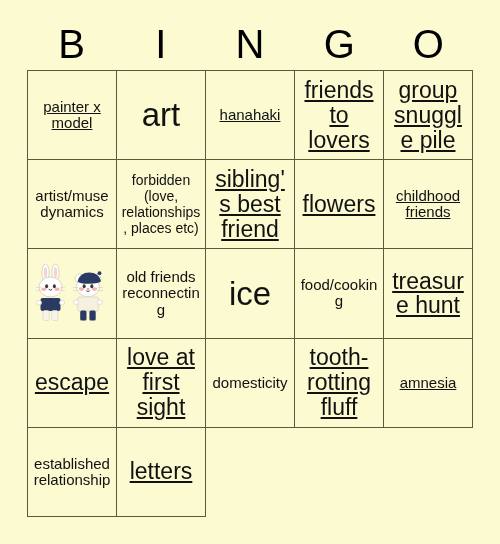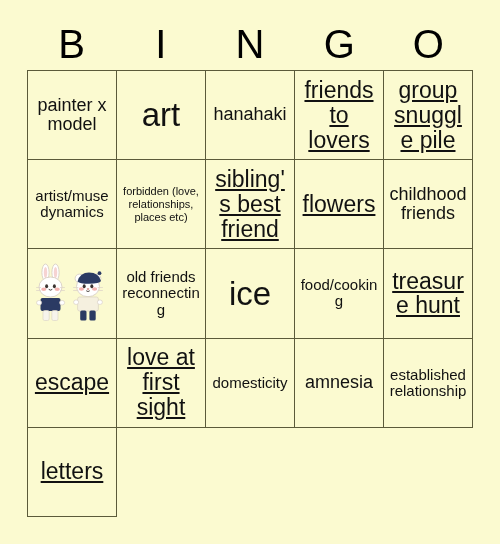--- a/index.html
+++ b/index.html
@@ -72,23 +72,23 @@
     display: block;
     width: 100%;
     line-height: 1.08;
     color: #111111;
     word-wrap: break-word;
   }
 
   
   .sz-xl .txt { font-size: 33px; }
   .sz-lg .txt { font-size: 23px; text-decoration: underline; }
-  .sz-md .txt { font-size: 18px; }
+  .sz-md .txt { font-size: 15px; text-decoration: underline; }
   .sz-sm .txt { font-size: 15px; }
-  .sz-xs .txt { font-size: 11px; line-height: 1.15; }
+  .sz-xs .txt { font-size: 14px; line-height: 1.15; }
 
   
   .cell.free-space {
     padding: 0;
   }
   #free-art {
     width: 80px;
     height: 62px;
     display: block;
   }
@@ -214,20 +214,23 @@
     <div class="cell sz-lg">
         <span class="txt">escape</span>
       </div>
     <div class="cell sz-lg">
         <span class="txt">love at first sight</span>
       </div>
 
     <div class="cell sz-sm">
         <span class="txt">domesticity</span>
       </div>
+    <div class="cell sz-lg">
+        <span class="txt">tooth-rotting fluff</span>
+      </div>
     <div class="cell sz-md">
         <span class="txt">amnesia</span>
       </div>
     <div class="cell sz-sm">
         <span class="txt">established relationship</span>
       </div>
     <div class="cell sz-lg">
         <span class="txt">letters</span>
       </div>
 

